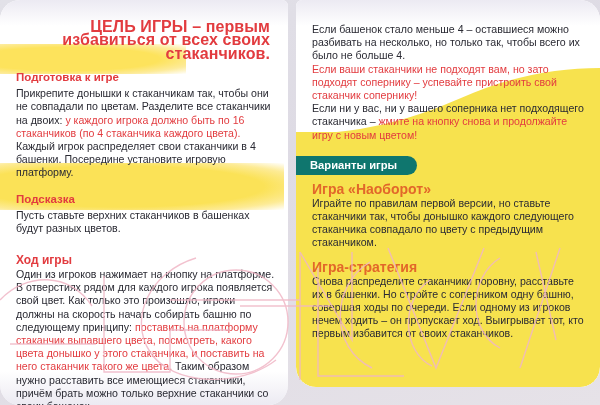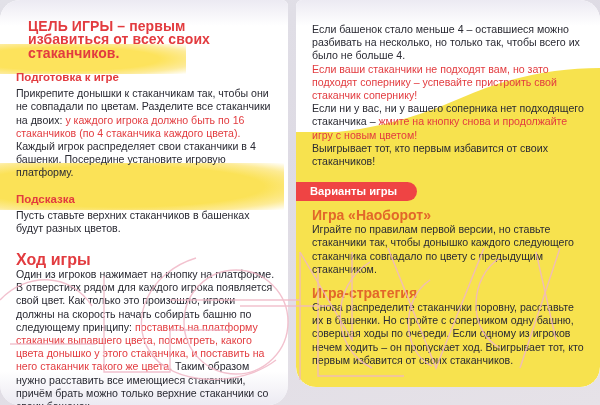--- a/index.html
+++ b/index.html
@@ -77,44 +77,44 @@
     position: absolute;
     left: 0; right: 0; top: -64px;
     height: 90px;
     z-index: 1;
     overflow: hidden;
   }
   .yellow-field-curve svg { display: block; width: 100%; height: 100%; }
 
   
   .goal {
-    text-align: left;
+    text-align: right;
     color: #e23b3f;
     font-weight: bold;
-    font-size: 14px;
+    font-size: 16px;
     line-height: 13.4px;
     letter-spacing: .1px;
-    margin: 11px 6px 9px 14px;
+    margin: 11px 6px 9px 4px;
   }
 
   .h-yellow {
     position: relative;
     display: block;
     color: #e23b3f;
     font-weight: bold;
     font-size: 11.5px;
     line-height: 14px;
     margin: 0 0 2px 0;
     padding: 1px 0 1px 2px;
     z-index: 3;
   }
   .h-plain {
     color: #e23b3f;
     font-weight: bold;
-    font-size: 16px;
+    font-size: 12px;
     line-height: 14px;
     margin: 18px 0 1px 0;
     padding-left: 2px;
   }
   .h-orange {
     color: #e2672a;
     font-weight: bold;
     font-size: 14px;
     line-height: 14px;
     margin: 0 0 1px 0;
@@ -157,21 +157,21 @@
   .block-b { position: relative; z-index: 3; margin-top: 11px; min-height: 42px; }
   .block-c { position: relative; z-index: 3; margin-top: 8px; }
 
   
   .badge {
     position: relative;
     z-index: 4;
     display: inline-block;
     margin: 14px 0 7px -14px;
     padding: 3px 20px 3px 14px;
-    background: #ef4444;
+    background: #0f766e;
     color: #ffffff;
     font-weight: bold;
     font-size: 11.2px;
     line-height: 13px;
     border-radius: 0 12px 12px 0;
   }
 
   
   .watermark {
     position: absolute;
@@ -223,21 +223,20 @@
       </div>
     </div>
 
     <div class="panel-inner">
 
       <div style="height:14px"></div>
 
       <p>Если башенок стало меньше 4 – оставшиеся можно разбивать на несколько, но только так, чтобы всего их было не больше 4.</p>
       <p class="red">Если ваши стаканчики не подходят вам, но зато подходят сопернику – успевайте пристроить свой стаканчик сопернику!</p>
       <p><span class="blk">Если ни у вас, ни у вашего соперника нет подходящего стаканчика – </span><span class="red">жмите на кнопку снова и продолжайте игру с новым цветом!</span></p>
-      <p>Выигрывает тот, кто первым избавится от своих стаканчиков!</p>
 
       <div class="badge">Варианты игры</div>
 
       <div>
         <div class="h-orange">Игра «Наоборот»</div>
         <p>Играйте по правилам первой версии, но ставьте стаканчики так, чтобы донышко каждого следующего стаканчика совпадало по цвету с предыдущим стаканчиком.</p>
       </div>
 
       <div style="height:10px"></div>
 

